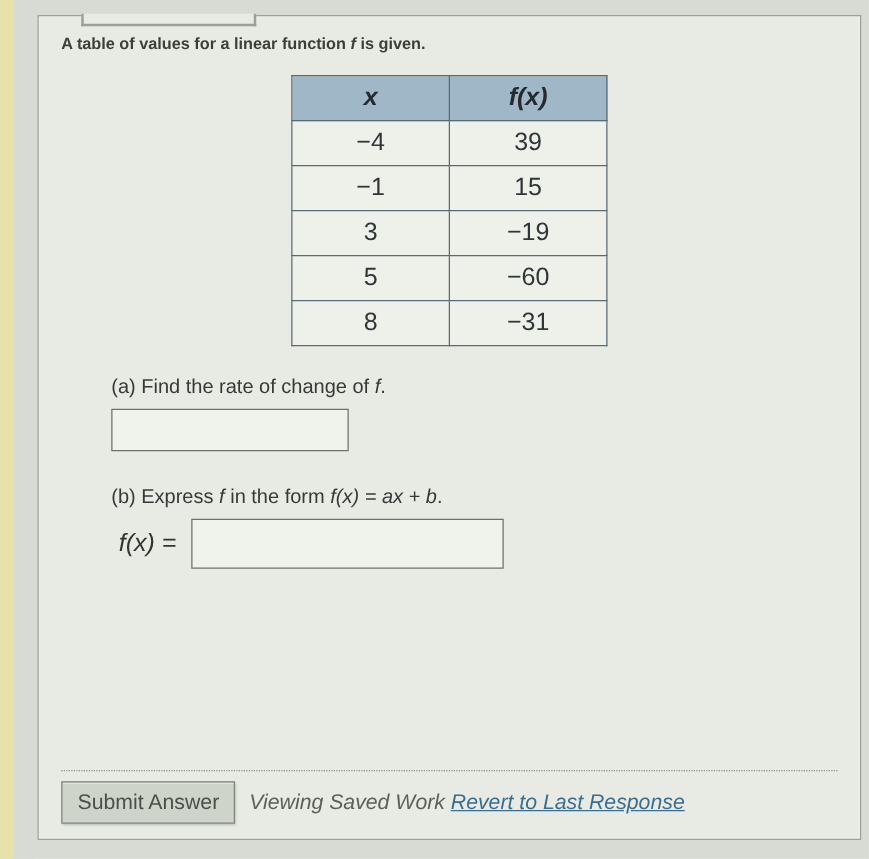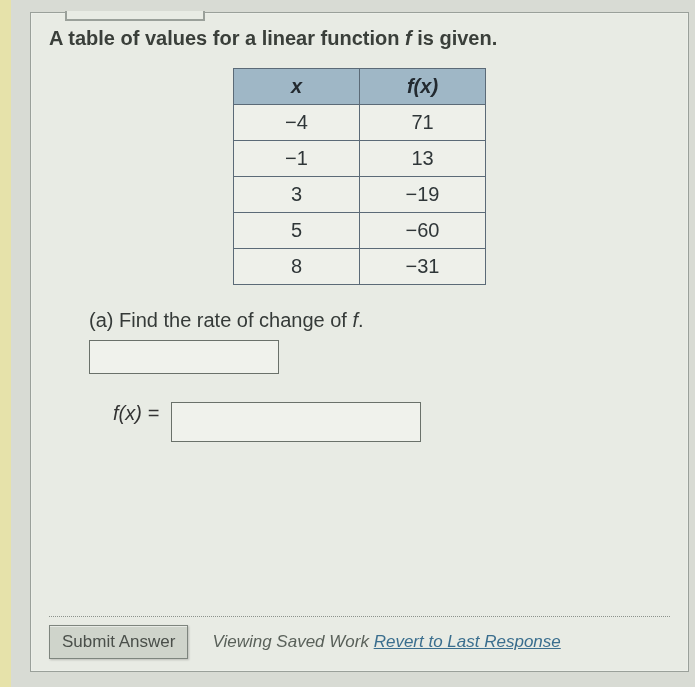--- a/index.html
+++ b/index.html
@@ -15,21 +15,21 @@
   .page-wrap {
     background: #e8ebe4;
     border: 1px solid #9aa09a;
     margin: 12px 6px 6px 30px;
     padding: 14px 18px 14px 18px;
     min-height: 660px;
     position: relative;
     box-shadow: inset 0 0 0 1px rgba(255,255,255,.2);
   }
   .prompt {
-    font-size: 20px;
+    font-size: 13px;
     color: #3a3f3a;
     margin-bottom: 18px;
     font-weight: 600;
   }
   .prompt .fvar { font-style: italic; }
   table.values {
     border-collapse: collapse;
     margin: 0 auto 24px auto;
     background: #eef0ea;
   }
@@ -46,54 +46,55 @@
     font-weight: 700;
     font-style: italic;
     color: #232a30;
   }
   table.values th .fxh { font-style: italic; }
   .part {
     margin-left: 40px;
     margin-bottom: 28px;
   }
   .part-label {
-    font-size: 20px;
+    font-size: 16px;
     color: #353a38;
     margin-bottom: 8px;
   }
   .part-label .fvar { font-style: italic; }
   .answer-box {
     display: inline-block;
     border: 1px solid #6a716a;
     background: #f0f2ec;
     height: 34px;
     width: 190px;
     vertical-align: middle;
   }
   .answer-box.wide { width: 250px; height: 40px; }
   .eqline {
     display: flex;
+    align-items: center;
     gap: 12px;
-    margin-left: 24px;
+    margin-left: 6px;
   }
   .eqline .lhs {
     font-size: 20px;
     font-style: italic;
     color: #333;
   }
   .footer {
     position: absolute;
     left: 18px;
     right: 18px;
     bottom: 12px;
     border-top: 1px dotted #8c928c;
     padding-top: 8px;
     display: flex;
     align-items: center;
-    gap: 24px;
+    gap: 11px;
   }
   .submit-btn {
     background: #cfd4cb;
     border: 1px solid #7e857e;
     padding: 6px 12px;
     font-size: 17px;
     color: #4a4f4a;
     box-shadow: inset 0 1px 0 rgba(255,255,255,.5), 1px 1px 2px rgba(0,0,0,.2);
     cursor: pointer;
   }
@@ -140,25 +141,25 @@
   <table class="values">
     <thead>
       <tr>
         <th><span class="fxh">x</span></th>
         <th><span class="fxh">f(x)</span></th>
       </tr>
     </thead>
     <tbody>
       <tr>
         <td>−4</td>
-        <td>71</td>
+        <td>39</td>
       </tr>
       <tr>
         <td>−1</td>
-        <td>13</td>
+        <td>15</td>
       </tr>
       <tr>
         <td>3</td>
         <td>−19</td>
       </tr>
       <tr>
         <td>5</td>
         <td>−60</td>
       </tr>
       <tr>
@@ -169,20 +170,23 @@
   </table>
 
   <div class="part">
     <div class="part-label">
       <span>(a) Find the rate of change of </span><span class="fvar">f</span><span>.</span>
     </div>
     <div class="answer-box"></div>
   </div>
 
   <div class="part">
+    <div class="part-label">
+      <span>(b) Express </span><span class="fvar">f</span><span> in the form  </span><span class="fvar">f(x) = ax + b</span><span>.</span>
+    </div>
     <div class="eqline">
       <span class="lhs">f(x) =</span>
       <div class="answer-box wide"></div>
     </div>
   </div>
 
   <div class="footer">
     <button class="submit-btn">Submit Answer</button>
     <div class="saved-work">
       <span>Viewing Saved Work </span><span class="revert">Revert to Last Response</span>

